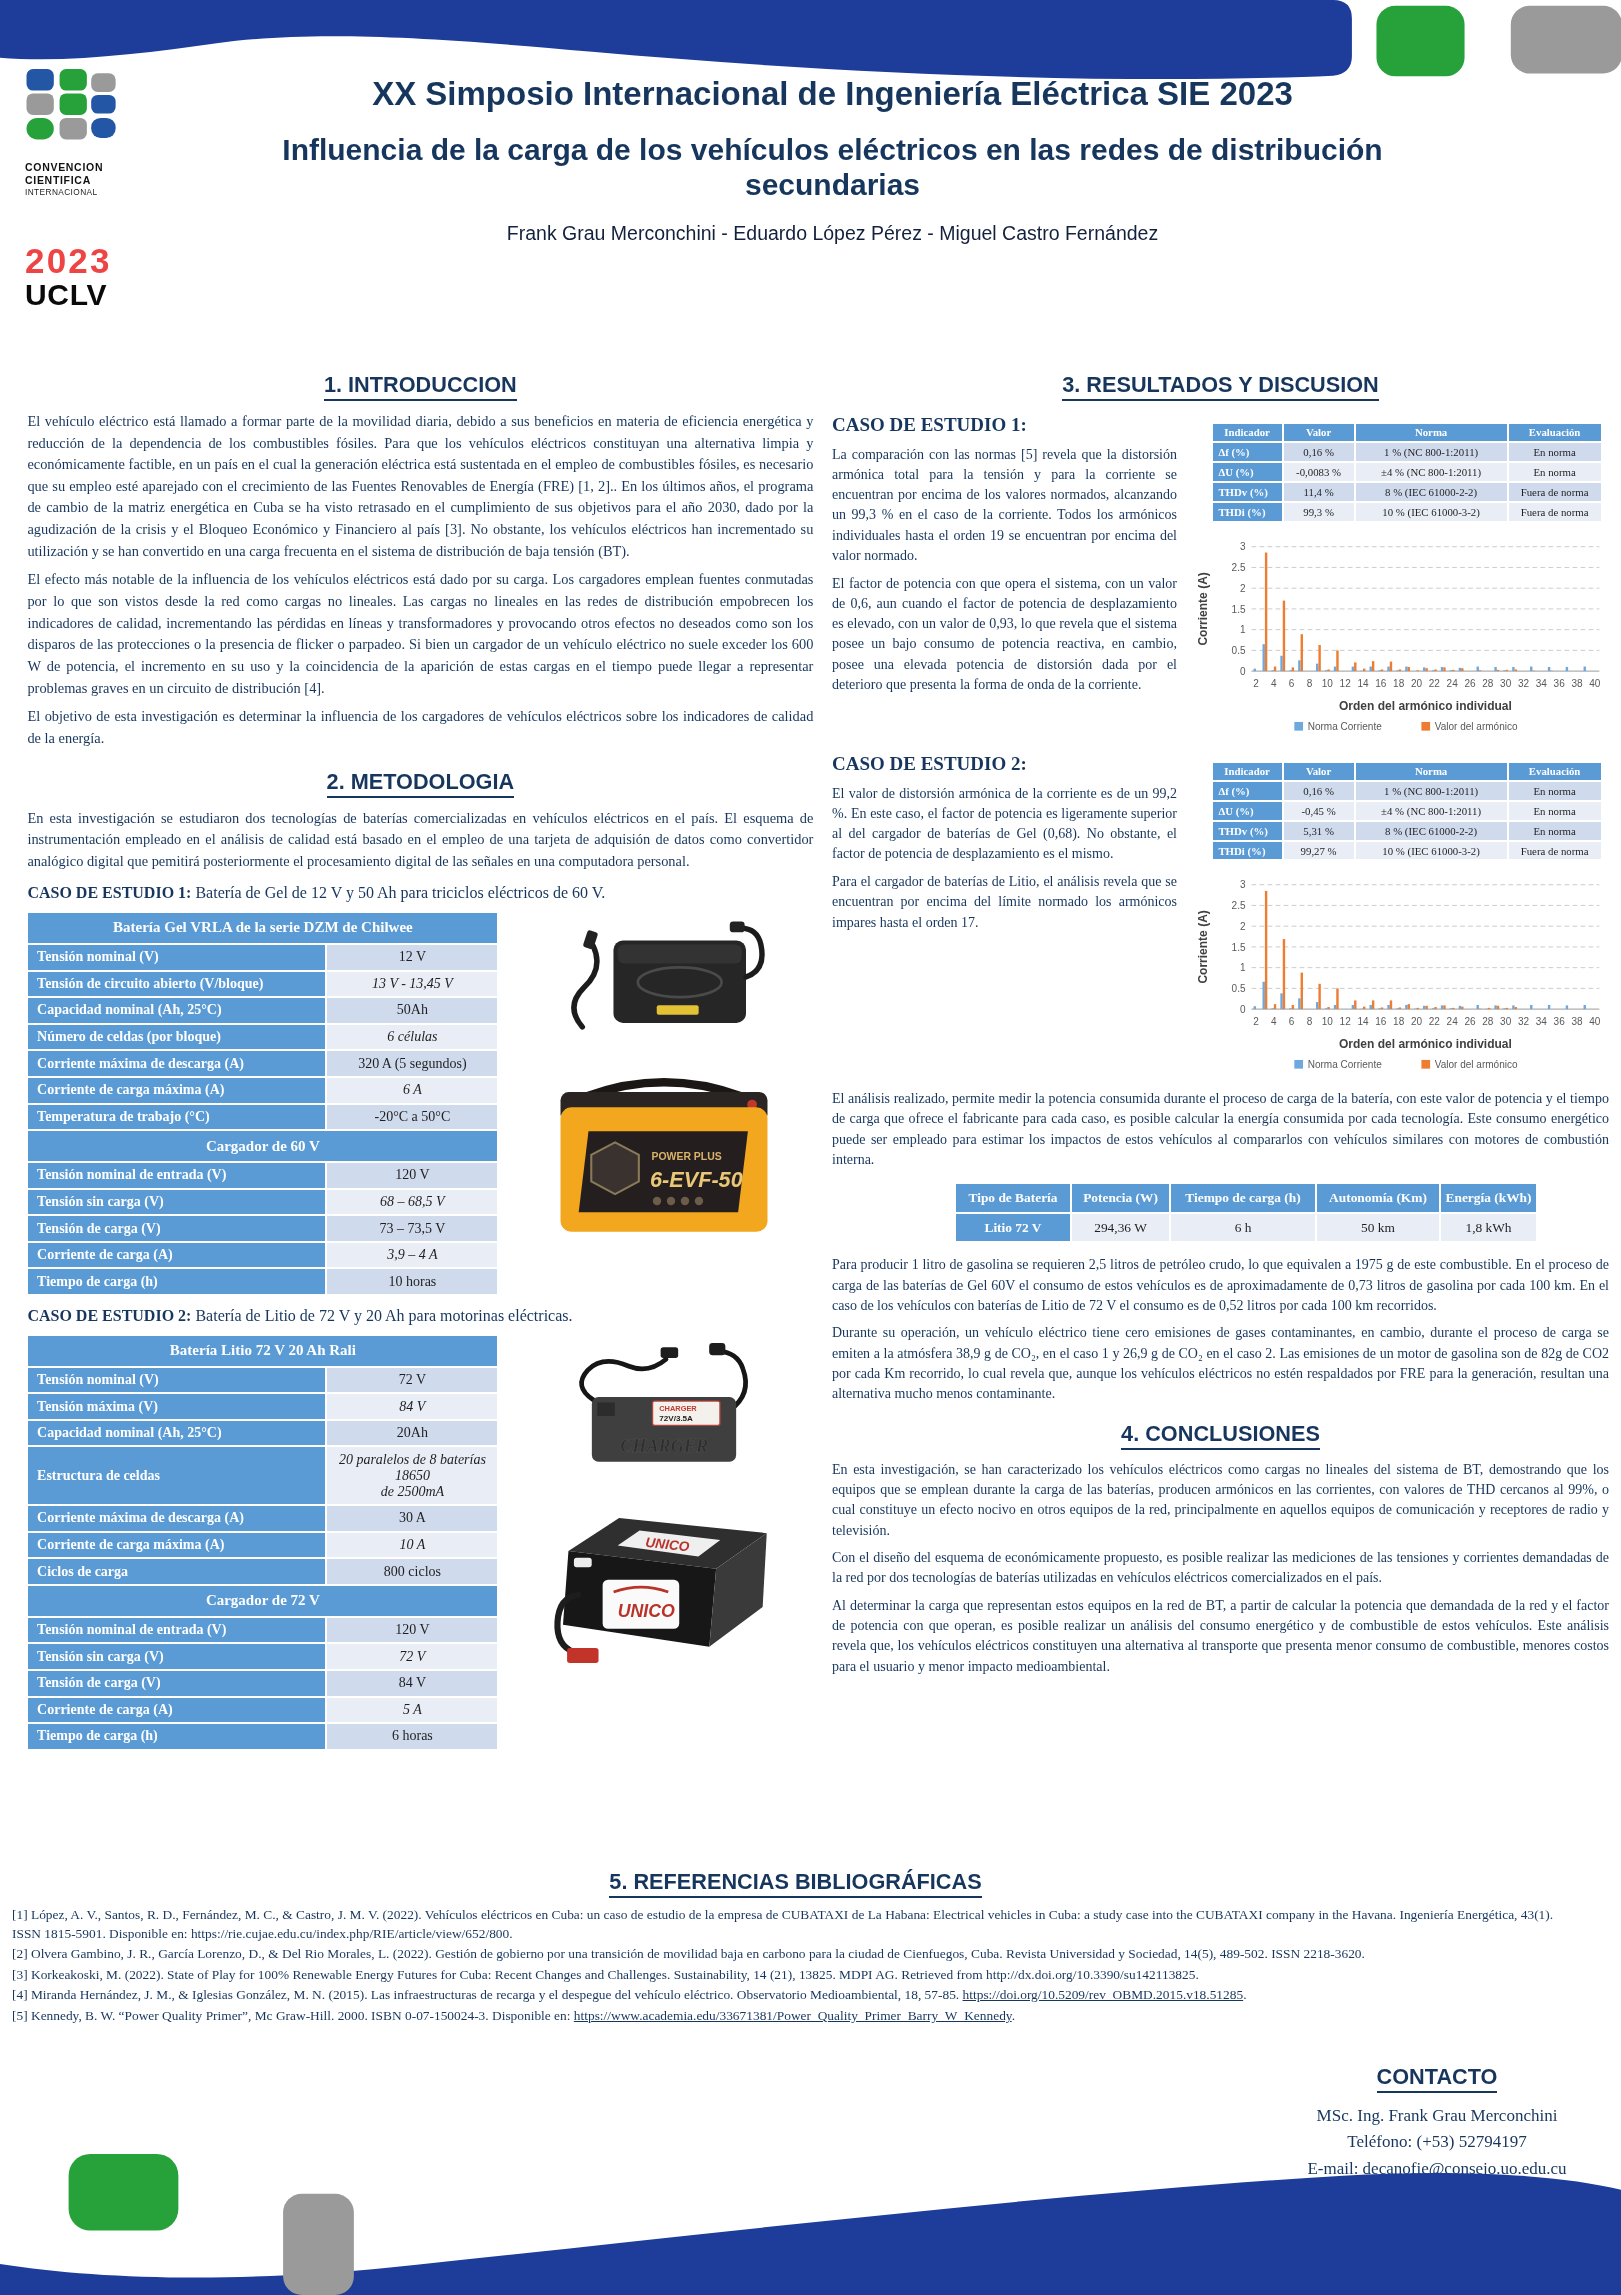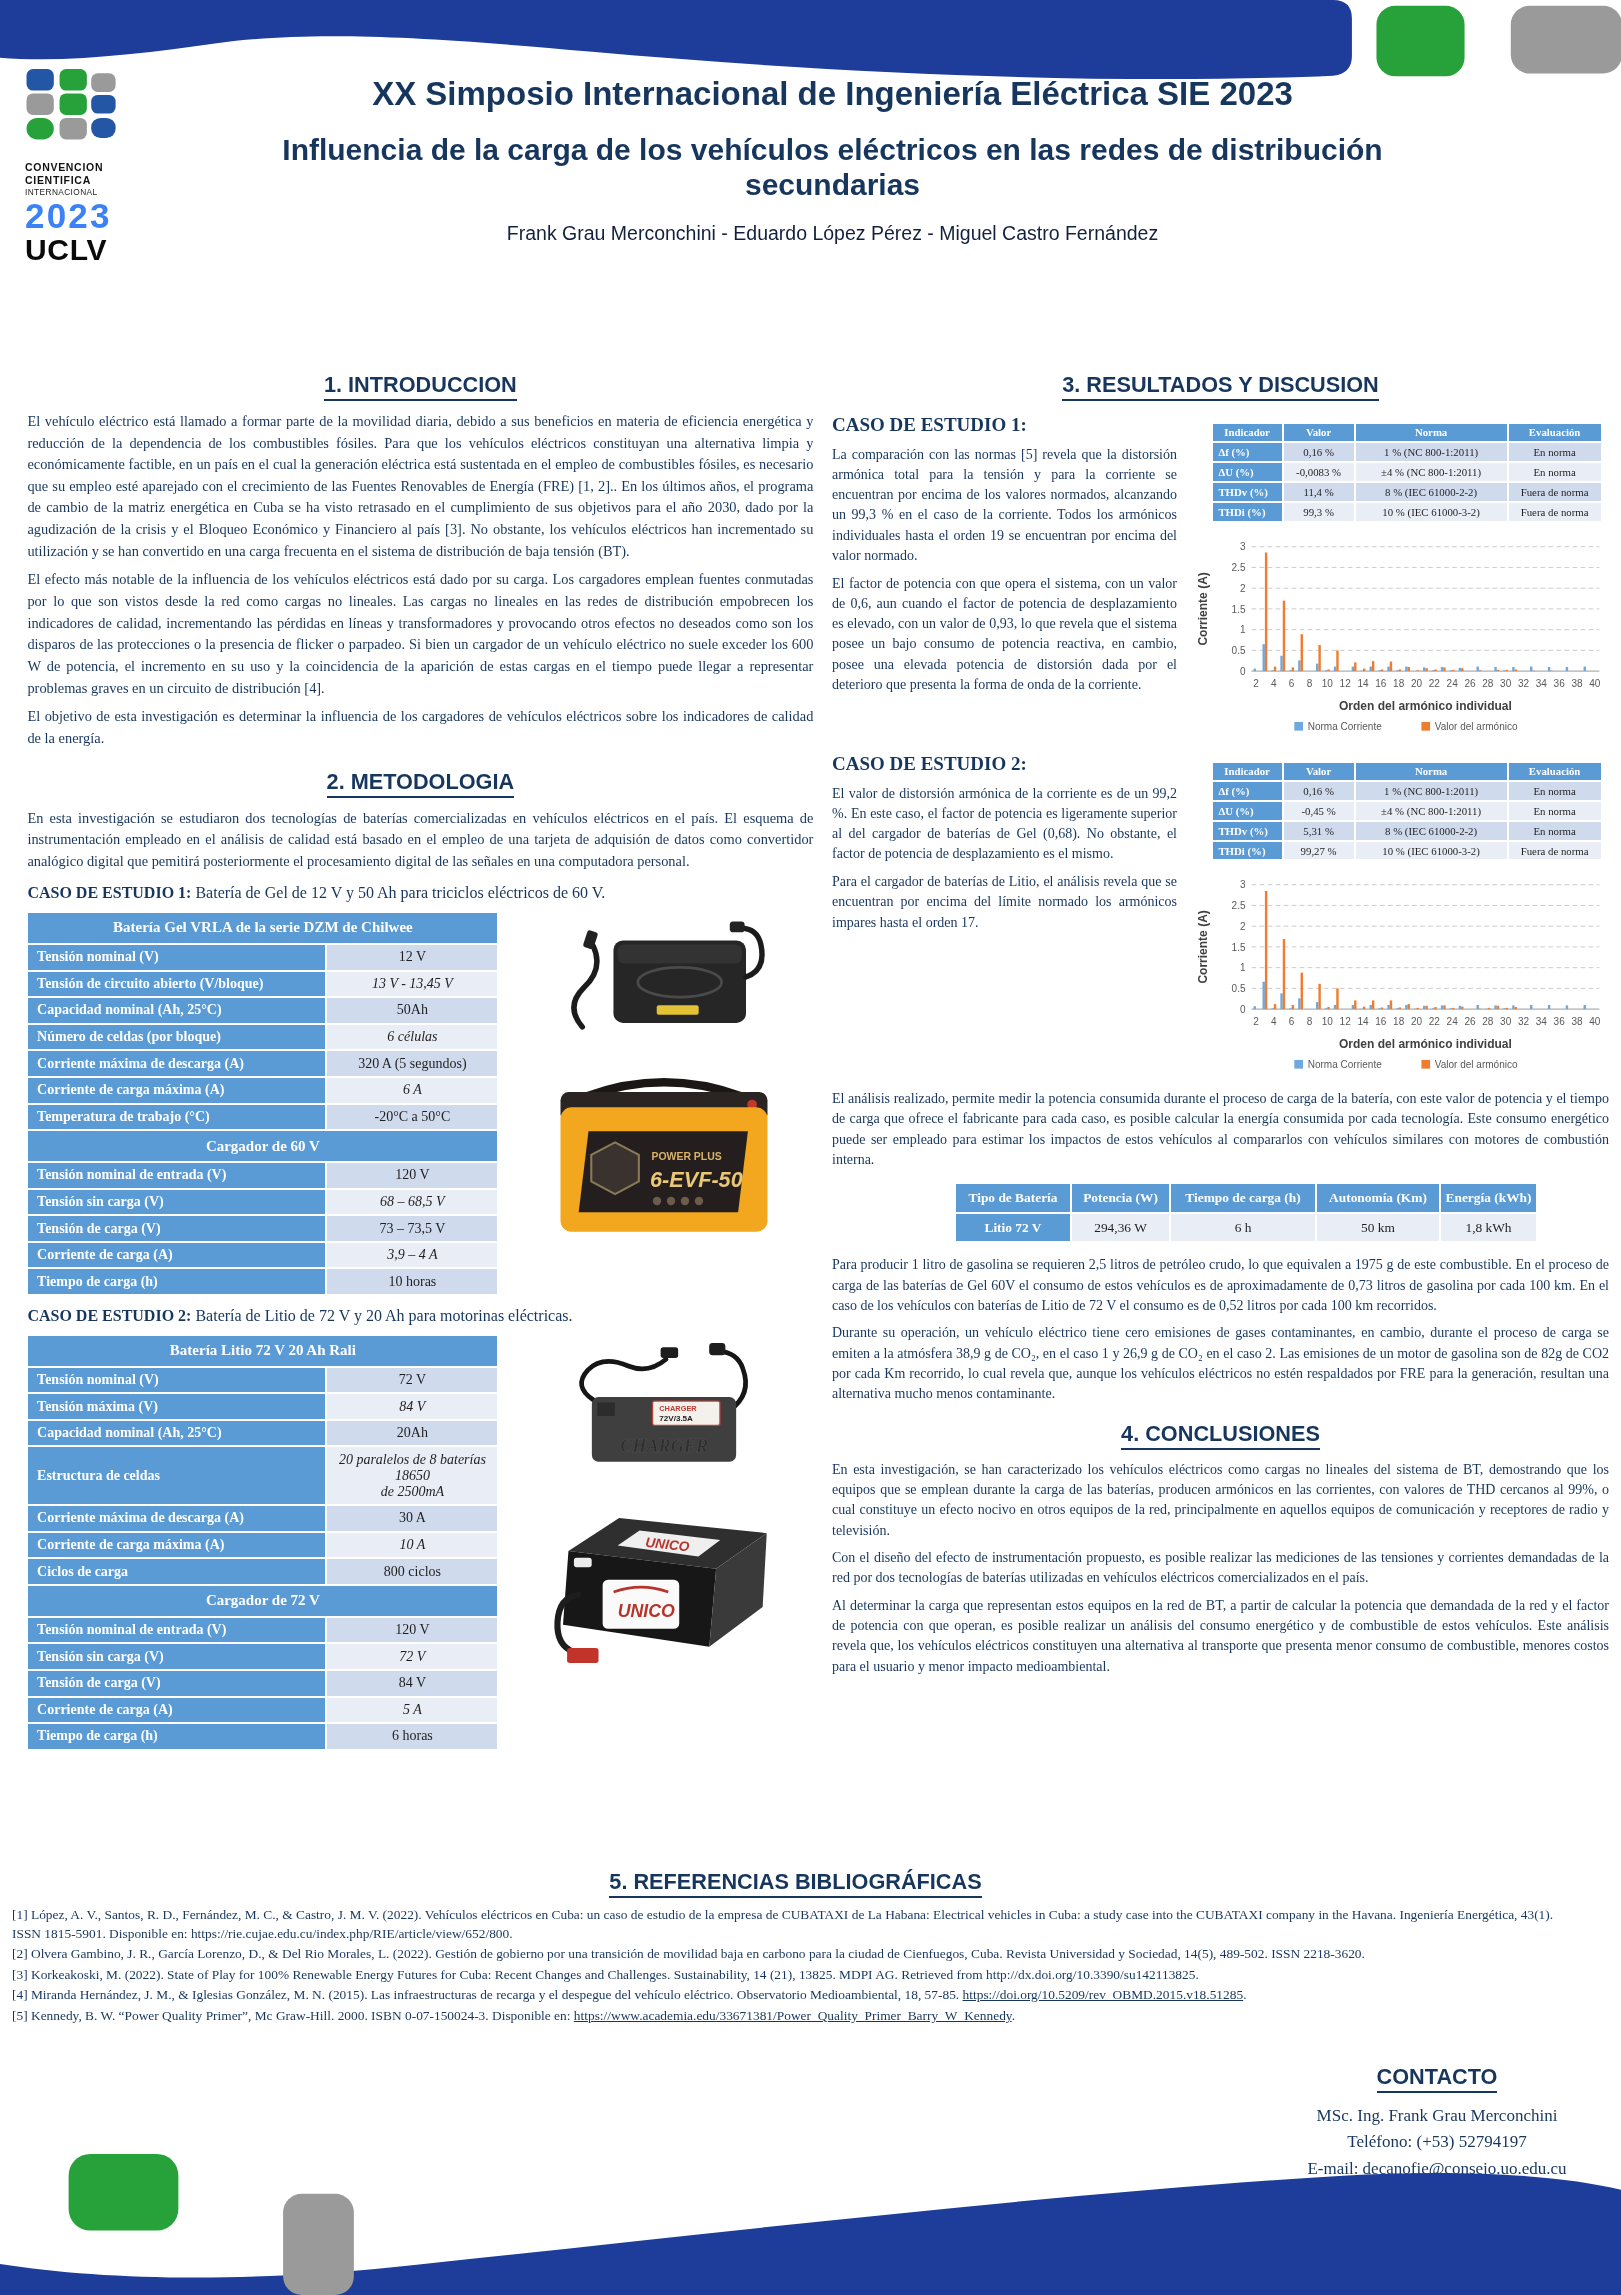--- a/index.html
+++ b/index.html
@@ -12,21 +12,21 @@
         font-family:"Liberation Serif",serif;color:var(--navy);}
   svg{display:block}
 
   
   .band-top{position:absolute;top:0;left:0;width:1622px;height:85px;}
   .band-bot{position:absolute;bottom:0;left:0;width:1622px;height:170px;}
   .hdr{position:absolute;left:25px;top:69px;right:25px;display:flex;}
   .logo{width:108px;flex:0 0 108px;}
   .logo .lgline{font:bold 10.5px "Liberation Sans",sans-serif;color:#111;letter-spacing:0.7px;line-height:1.25;}
   .logo .lgline.small{font-size:8.3px;font-weight:normal;letter-spacing:0.4px;color:#222;}
-  .logo .lgyear{font:bold 35px "Liberation Sans",sans-serif;color:#3b82f6;letter-spacing:2.2px;line-height:1.05;}
+  .logo .lgyear{font:bold 35px "Liberation Sans",sans-serif;color:#ef4444;letter-spacing:2.2px;line-height:1.05;margin-top:45px;}
   .logo .lguni{font:bold 30px "Liberation Sans",sans-serif;color:#0a0a0a;letter-spacing:0.7px;line-height:1.05;}
   .titles{flex:1;text-align:center;padding-right:65px;}
   .title{font:bold 33px "Liberation Sans",sans-serif;color:var(--navy);margin-top:5.8px;}
   .subtitle{font:bold 30px "Liberation Sans",sans-serif;color:var(--navy);margin-top:19px;line-height:1.18;
             padding:0 108px;}
   .authors{font:19.5px "Liberation Sans",sans-serif;color:#14213d;margin-top:19px;}
 
   
   .col-left{position:absolute;left:27.4px;top:372px;width:786px;}
   .col-right{position:absolute;left:832px;top:372px;width:777px;}
@@ -615,21 +615,21 @@
           <div class="">6 h</div>
           <div class="">50 km</div>
           <div class="">1,8 kWh</div>
         </div>
       </div>
     <p class="body">Para producir 1 litro de gasolina se requieren 2,5 litros de petróleo crudo, lo que equivalen a 1975 g de este combustible. En el proceso de carga de las baterías de Gel 60V el consumo de estos vehículos es de aproximadamente de 0,73 litros de gasolina por cada 100 km. En el caso de los vehículos con baterías de Litio de 72 V el consumo es de 0,52 litros por cada 100 km recorridos.</p>
     <p class="body">Durante su operación, un vehículo eléctrico tiene cero emisiones de gases contaminantes, en cambio, durante el proceso de carga se emiten a la atmósfera 38,9 g de CO₂, en el caso 1 y 26,9 g de CO₂ en el caso 2. Las emisiones de un motor de gasolina son de 82g de CO2 por cada Km recorrido, lo cual revela que, aunque los vehículos eléctricos no estén respaldados por FRE para la generación, resultan una alternativa mucho menos contaminante.</p>
 
     <div class="sec-h" style="margin-top:16px"><span>4. CONCLUSIONES</span></div>
     <p class="body">En esta investigación, se han caracterizado los vehículos eléctricos como cargas no lineales del sistema de BT, demostrando que los equipos que se emplean durante la carga de las baterías, producen armónicos en las corrientes, con valores de THD cercanos al 99%, o cual constituye un efecto nocivo en otros equipos de la red, principalmente en aquellos equipos de comunicación y receptores de radio y televisión.</p>
-    <p class="body">Con el diseño del efecto de instrumentación propuesto, es posible realizar las mediciones de las tensiones y corrientes demandadas de la red por dos tecnologías de baterías utilizadas en vehículos eléctricos comercializados en el país.</p>
+    <p class="body">Con el diseño del esquema de económicamente propuesto, es posible realizar las mediciones de las tensiones y corrientes demandadas de la red por dos tecnologías de baterías utilizadas en vehículos eléctricos comercializados en el país.</p>
     <p class="body">Al determinar la carga que representan estos equipos en la red de BT, a partir de calcular la potencia que demandada de la red y el factor de potencia con que operan, es posible realizar un análisis del consumo energético y de combustible de estos vehículos. Este análisis revela que, los vehículos eléctricos constituyen una alternativa al transporte que presenta menor consumo de combustible, menores costos para el usuario y menor impacto medioambiental.</p>
   </div>
 
   <div class="refs">
     <div class="sec-h"><span>5. REFERENCIAS BIBLIOGRÁFICAS</span></div>
     <div>
         <div class="ref"><span class="">[1] López, A. V., Santos, R. D., Fernández, M. C., &amp; Castro, J. M. V. (2022). Vehículos eléctricos en Cuba: un caso de estudio de la empresa de CUBATAXI de La Habana: Electrical vehicles in Cuba: a study case into the CUBATAXI company in the Havana. Ingeniería Energética, 43(1). ISSN 1815-5901. Disponible en: https://rie.cujae.edu.cu/index.php/RIE/article/view/652/800.</span></div>
         <div class="ref"><span class="">[2] Olvera Gambino, J. R., García Lorenzo, D., &amp; Del Rio Morales, L. (2022). Gestión de gobierno por una transición de movilidad baja en carbono para la ciudad de Cienfuegos, Cuba. Revista Universidad y Sociedad, 14(5), 489-502. ISSN 2218-3620.</span></div>
         <div class="ref"><span class="">[3] Korkeakoski, M. (2022). State of Play for 100% Renewable Energy Futures for Cuba: Recent Changes and Challenges. Sustainability, 14 (21), 13825. MDPI AG. Retrieved from http://dx.doi.org/10.3390/su142113825.</span></div>
         <div class="ref"><span class="">[4] Miranda Hernández, J. M., &amp; Iglesias González, M. N. (2015). Las infraestructuras de recarga y el despegue del vehículo eléctrico. Observatorio Medioambiental, 18, 57-85. </span><span class="link">https://doi.org/10.5209/rev_OBMD.2015.v18.51285</span><span class="">.</span></div>

